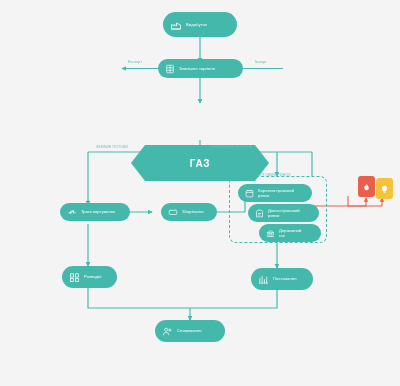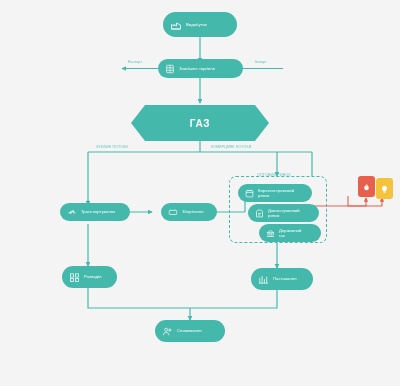--- a/index.html
+++ b/index.html
@@ -45,20 +45,21 @@
     font-size: 4.2px;
     line-height: 1.25;
     letter-spacing: 0.05px;
     padding-right: 6px;
     text-align: left;
     white-space: pre-line;
   }
   .hexwrap {
     position: absolute;
     z-index: 3;
+    margin-top: 40px;
   }
   .hexlabel {
     position: absolute;
     left: 0;
     top: 0;
     width: 100%;
     height: 100%;
     display: flex;
     align-items: center;
     justify-content: center;

